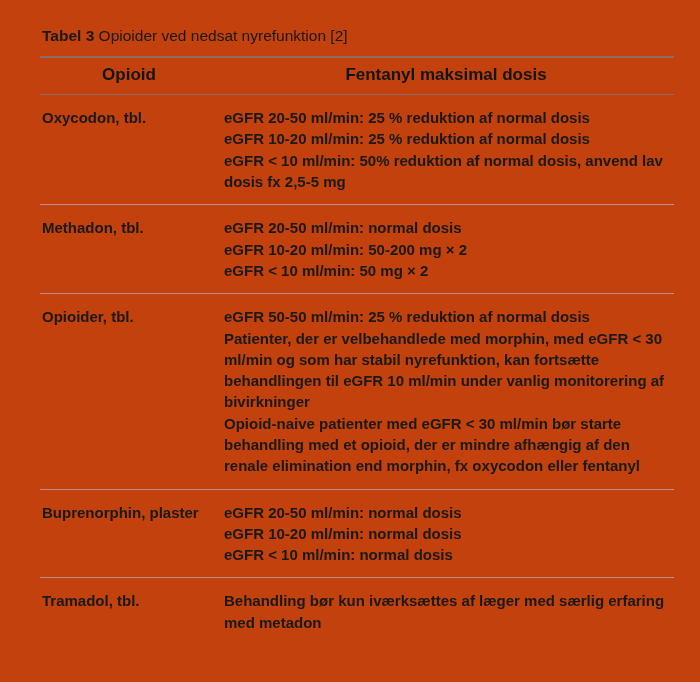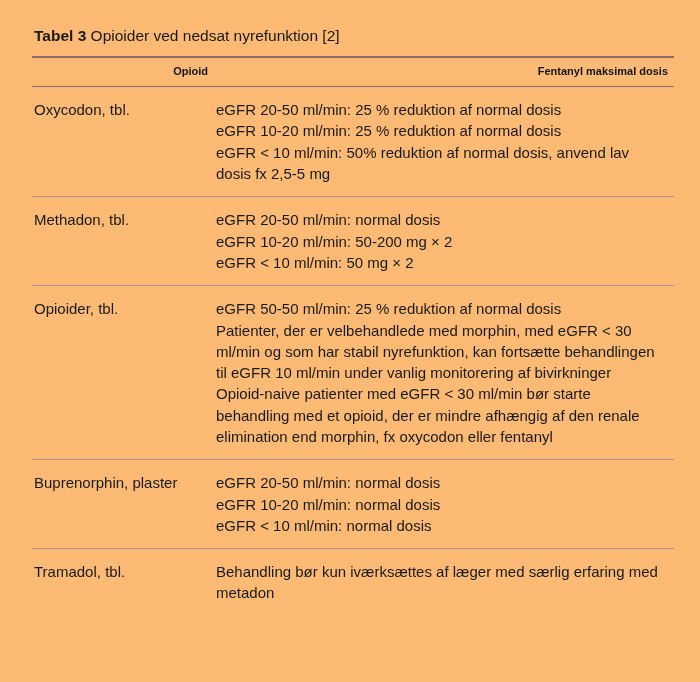--- a/index.html
+++ b/index.html
@@ -10,58 +10,59 @@
     width: 700px;
     height: 682px;
     background: #d9aeae;
     font-family: "Liberation Sans", sans-serif;
     -webkit-font-smoothing: antialiased;
   }
   .page {
     width: 700px;
     height: 682px;
     box-sizing: border-box;
-    background: #fdba74;
-    padding: 26px 26px 26px 32px;
+    background: #c2410c;
+    padding: 26px 26px 26px 40px;
     position: relative;
   }
   .table-wrap {
     width: 100%;
   }
   .caption {
     font-size: 15.5px;
     color: #1a1a1a;
     padding: 0 0 10px 2px;
     line-height: 1.3;
   }
   .caption .caption-label {
     font-weight: bold;
   }
   table.opioid-table {
     width: 100%;
     border-collapse: collapse;
     table-layout: fixed;
   }
   table.opioid-table th {
-    text-align: right;
-    font-size: 11px;
+    text-align: center;
+    font-size: 17px;
     font-weight: bold;
     color: #151515;
     padding: 7px 6px 9px 2px;
     border-top: 2px solid #8f6a6a;
     border-bottom: 1.5px solid #8f6a6a;
     vertical-align: bottom;
   }
   table.opioid-table td {
     font-size: 15px;
     color: #1a1a1a;
     padding: 12px 6px 12px 2px;
     vertical-align: top;
     border-bottom: 1px solid #b98f8f;
     line-height: 1.42;
+    font-weight: bold;
   }
   table.opioid-table tr.last-row td {
     border-bottom: none;
   }
   .col-drug { width: 182px; }
   .col-dose { width: auto; }
   .dose-line {
     display: block;
   }
   .drug-name {

